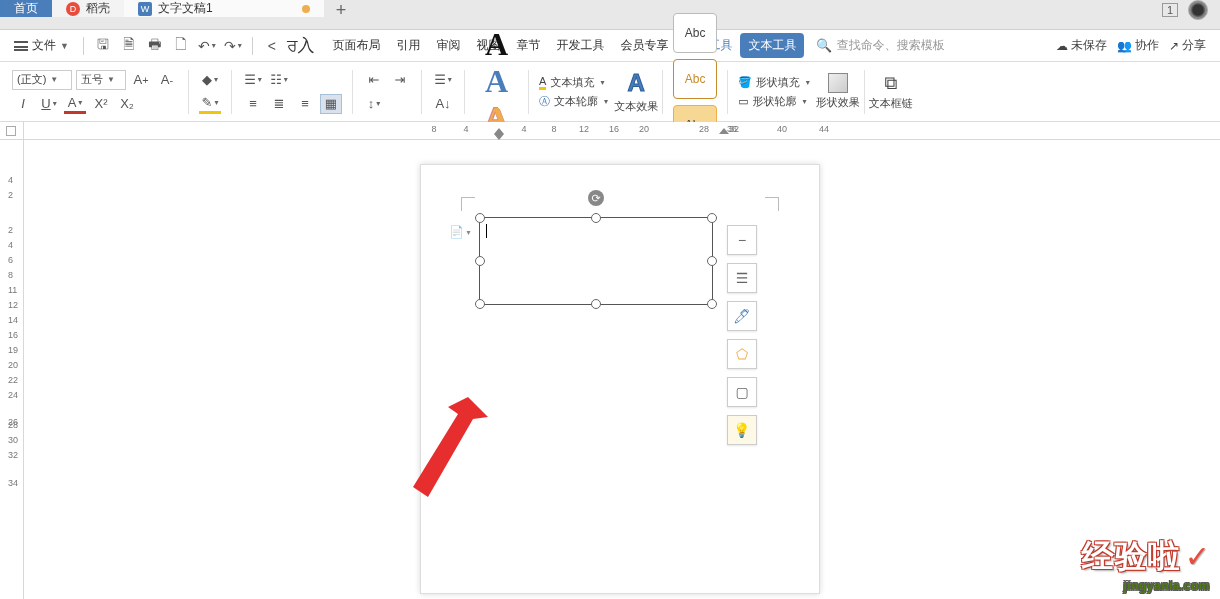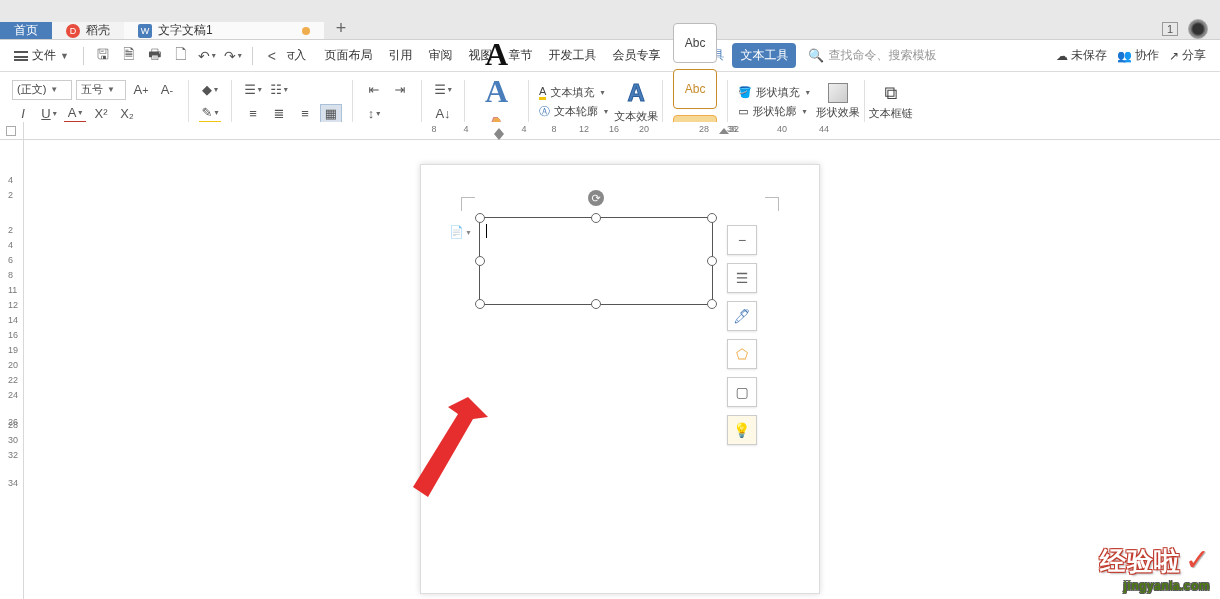--- a/index.html
+++ b/index.html
@@ -1,19 +1,19 @@
 <!DOCTYPE html>
 <html><head>
 <meta charset="utf-8">
 <style>
 * { box-sizing: border-box; margin: 0; padding: 0; font-family: "Microsoft YaHei", Arial, sans-serif; }
 body { width: 1220px; height: 599px; overflow: hidden; background: #fff; position: relative; }
 
 
-.title-bar { height: 40px; background: #e8e8e8; display: flex; align-items: flex-end; border-bottom: 1px solid #d0d0d0; }
+.title-bar { height: 30px; background: #e8e8e8; display: flex; align-items: flex-start; border-bottom: 1px solid #d0d0d0; }
 .tab { display: flex; align-items: center; padding: 0 14px; font-size: 12px; cursor: pointer; gap: 6px; }
 .tab.home { background: #4a7ebb; color: #fff; }
 .tab.docer { background: #f3f3f3; color: #333; }
 .tab.doc { background: #fafafa; color: #333; min-width: 200px; }
 .tab .dot { width: 8px; height: 8px; border-radius: 50%; background: #f0ad4e; margin-left: auto; }
 .tab.doc .ico { width: 14px; height: 14px; background: #4a7ebb; color:#fff; font-size:9px; display:flex; align-items:center; justify-content:center; border-radius:2px;}
 .tab.docer .ico { width: 14px; height: 14px; background: #e74c3c; border-radius: 50%; display:flex; align-items:center; justify-content:center; color:#fff; font-size:9px;}
 .tab.newtab { width: 34px; justify-content: center; font-size: 18px; color: #666; }
 .title-bar .right { margin-left: auto; display: flex; align-items: center; gap: 10px; padding: 0 12px; }
 .title-bar .right .box1 { border: 1px solid #999; padding: 0 4px; font-size: 11px; color: #555; }
@@ -90,21 +90,21 @@
 .float-panel { position: absolute; top: 60px; right: 62px; display: flex; flex-direction: column; gap: 8px; }
 .float-btn { width: 30px; height: 30px; border: 1px solid #ccc; background: #fff; display: flex; align-items: center; justify-content: center; font-size: 14px; color: #666; box-shadow:0 1px 2px rgba(0,0,0,0.1);}
 .float-btn.yellow{background:#fef9e7;}
 .float-btn.brush{color:#4a7ebb;}
 
 
 .arrow { position: absolute; top: 265px; left: 378px; width: 120px; height: 120px; pointer-events: none; }
 
 
 .watermark { position: absolute; bottom: 6px; right: 10px; text-align: right; }
-.watermark .l1 { font-family: "STKaiti","KaiTi",serif; font-size: 26px; font-weight: bold; color: #fff; text-shadow: -1px -1px 0 #c0392b, 1px -1px 0 #c0392b, -1px 1px 0 #c0392b, 1px 1px 0 #c0392b, 2px 2px 2px rgba(0,0,0,0.3); letter-spacing:1px;}
+.watermark .l1 { font-family: "STKaiti","KaiTi",serif; font-size: 32px; font-weight: bold; color: #fff; text-shadow: -1px -1px 0 #c0392b, 1px -1px 0 #c0392b, -1px 1px 0 #c0392b, 1px 1px 0 #c0392b, 2px 2px 2px rgba(0,0,0,0.3); letter-spacing:1px;}
 .watermark .chk{color:#e74c3c; font-size:30px; margin-left:4px; text-shadow:1px 1px 1px rgba(0,0,0,0.3);}
 .watermark .l2 { font-size: 12px; color: #4d7c0f; text-shadow: -1px -1px 0 #555, 1px -1px 0 #555, -1px 1px 0 #555, 1px 1px 0 #555; font-weight:bold; letter-spacing:0.5px;}
 
 .arr-dn{font-size:8px; color:#666; margin-left:2px;}
 </style>
 </head>
 <body>
 
 <div class="title-bar">
   <div class="tab home">首页</div>
@@ -132,21 +132,21 @@
   </div>
   <div class="sep"></div>
   <div class="ico-btn">🖫</div>
   <div class="ico-btn">🗎</div>
   <div class="ico-btn">🖶</div>
   <div class="ico-btn">🗋</div>
   <div class="ico-btn">↶<span class="arr-dn">▾</span></div>
   <div class="ico-btn">↷<span class="arr-dn">▾</span></div>
   <div class="sep"></div>
   <div class="ico-btn">&lt;</div>
-  <span style="font-size:12px;text-align:center;">ਰ入</span>
+  <span style="font-size:17px;text-align:center;">ਰ入</span>
   <div class="menu-tabs">
     <span>页面布局</span>
     <span>引用</span>
     <span>审阅</span>
     <span>视图</span>
     <span>章节</span>
     <span>开发工具</span>
     <span>会员专享</span>
     <span class="drawing">绘图工具</span>
     <span class="texttool">文本工具</span>

